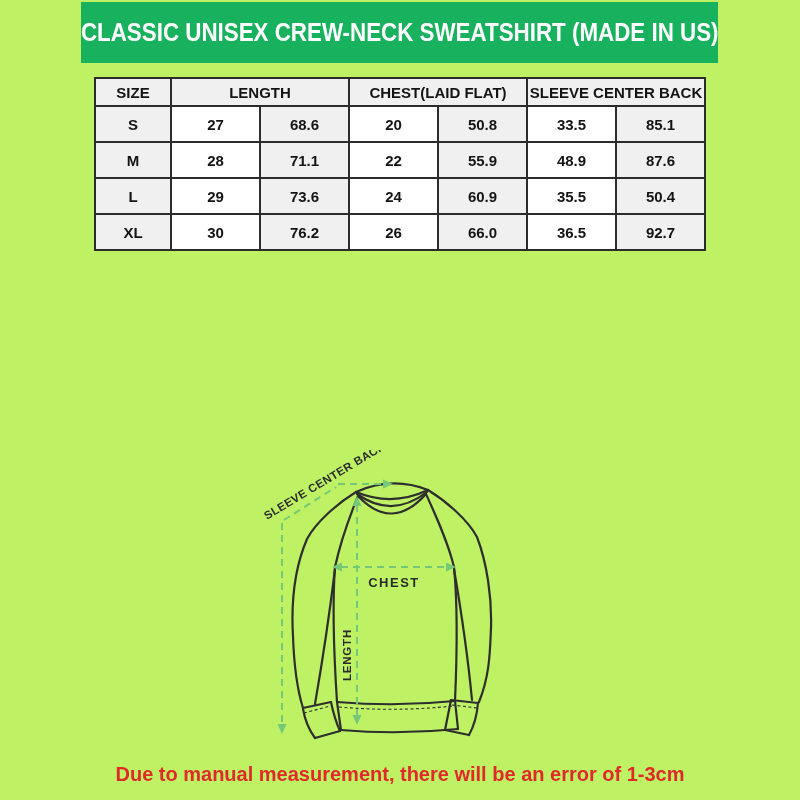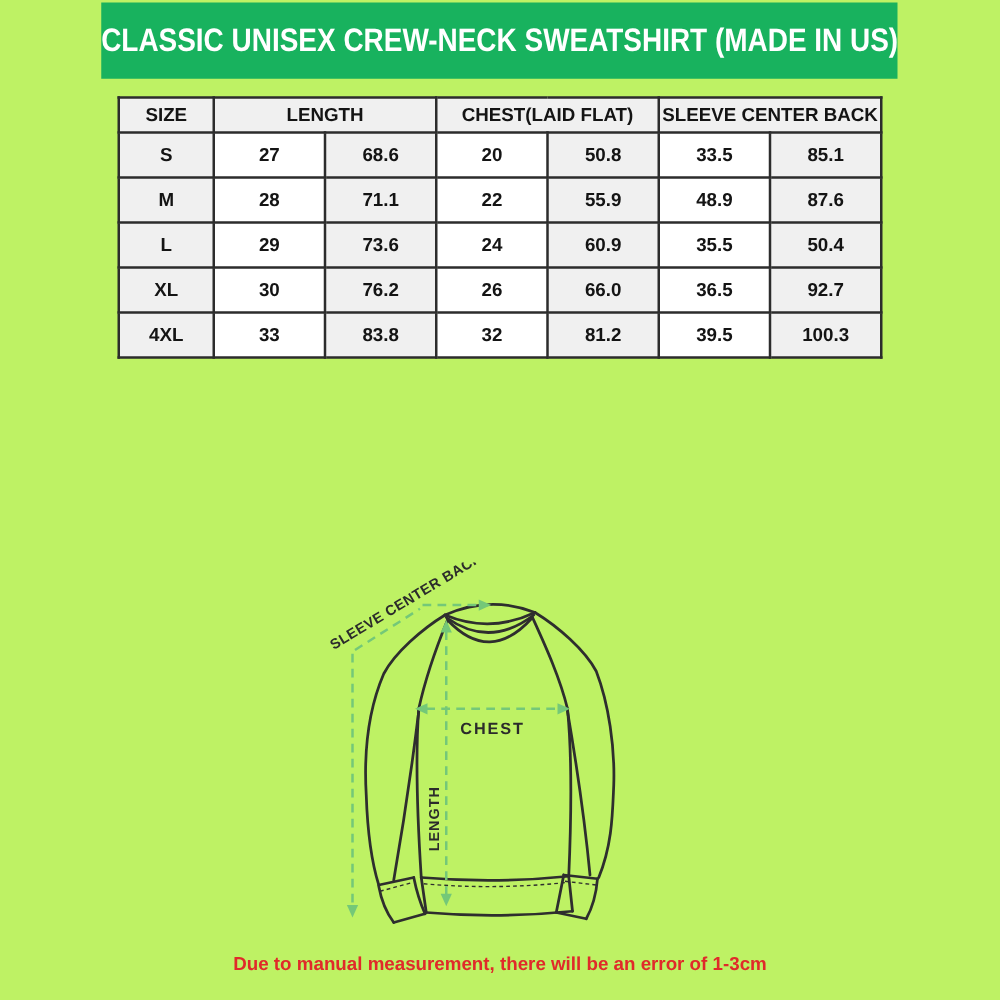--- a/index.html
+++ b/index.html
@@ -36,21 +36,21 @@
   tr.unit-row th:nth-child(3), tbody td:nth-child(3),
   tr.unit-row th:nth-child(5), tbody td:nth-child(5),
   tr.unit-row th:nth-child(7), tbody td:nth-child(7) { background:#f0f0f0; }
 
   
   .diagram-svg { position:absolute; left:0; top:450px; width:800px; height:330px; }
 
   
   .footer-note {
     position:absolute; left:0; top:763px; width:800px; text-align:center;
-    color:#e02a2a; font-weight:bold; font-size:15px;
+    color:#e02a2a; font-weight:bold; font-size:20px;
   }
 </style>
 </head>
 <body>
 
 <div class="page">
 
   <div class="title-bar">
     <span>CLASSIC UNISEX CREW-NECK SWEATSHIRT (MADE IN US)</span>
   </div>
@@ -102,29 +102,20 @@
         <td>50.4</td>
       </tr>
       <tr>
         <td>XL</td>
         <td>30</td>
         <td>76.2</td>
         <td>26</td>
         <td>66.0</td>
         <td>36.5</td>
         <td>92.7</td>
-      </tr>
-      <tr>
-        <td>4XL</td>
-        <td>33</td>
-        <td>83.8</td>
-        <td>32</td>
-        <td>81.2</td>
-        <td>39.5</td>
-        <td>100.3</td>
       </tr>
     </tbody>
   </table>
 
   <svg class="diagram-svg" viewBox="0 0 800 330" xmlns="http://www.w3.org/2000/svg">
     <g stroke="#2e2e2e" stroke-width="2.2" fill="none" stroke-linecap="round" stroke-linejoin="round">
 
       <g>
         <path d="M356,42 Q392,26 428,40"></path>
         <path d="M356,42 Q392,57 428,40"></path>

